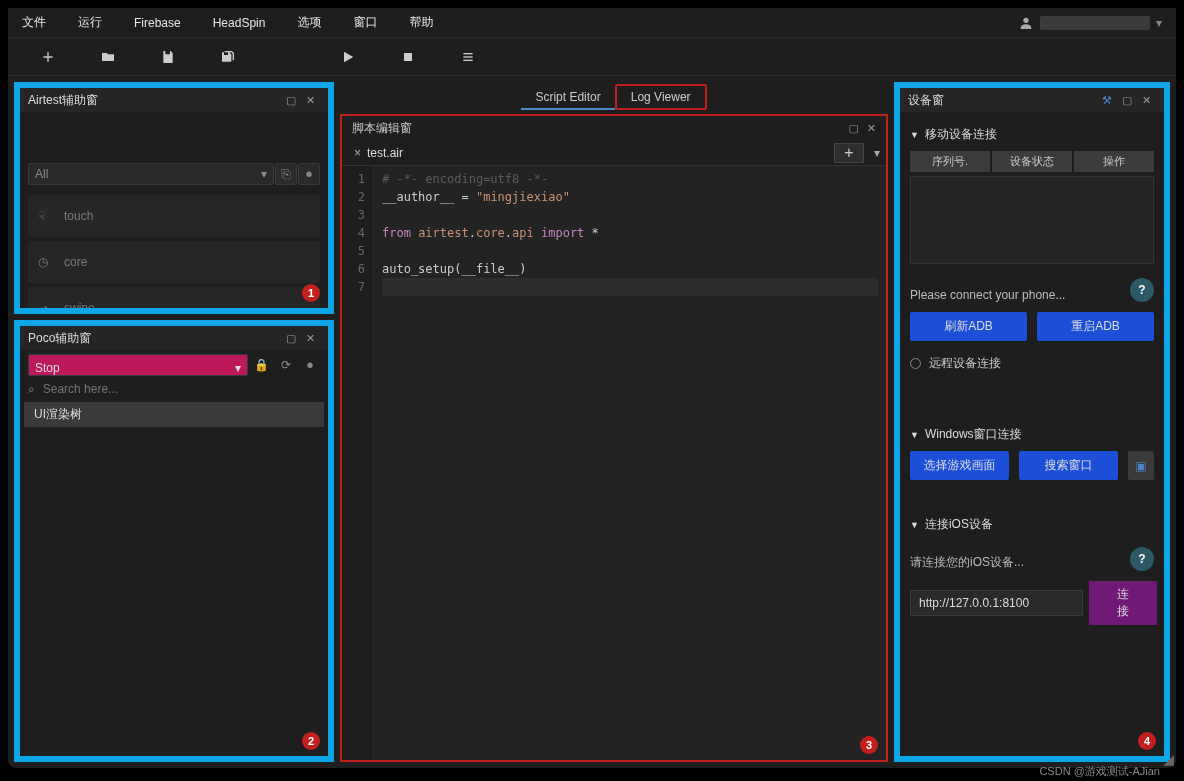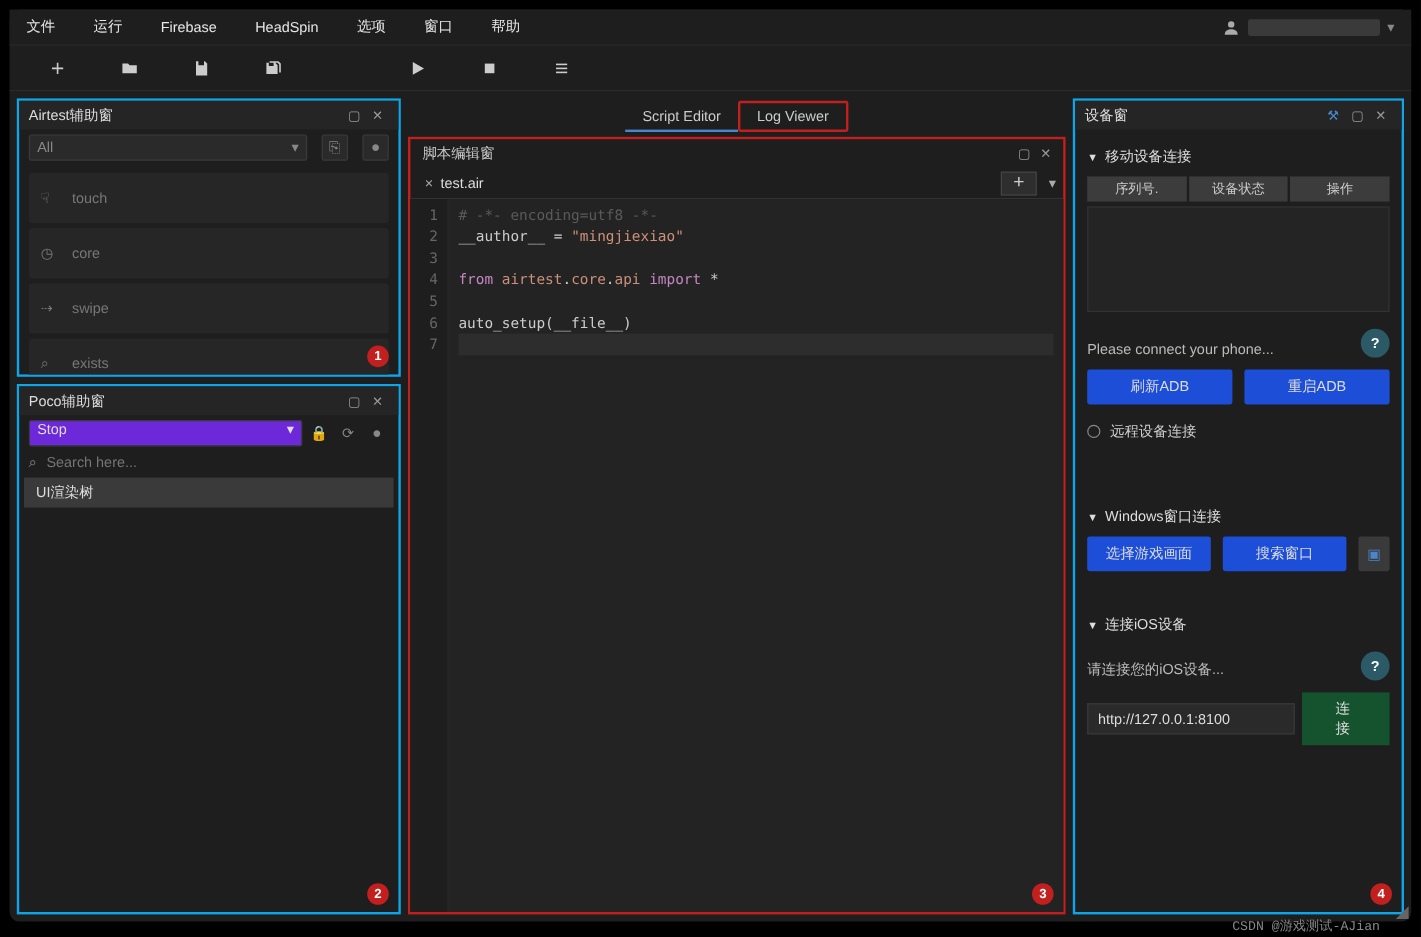--- a/index.html
+++ b/index.html
@@ -13,40 +13,40 @@
 
 .toolbar { height: 38px; display: flex; align-items: center; padding: 0 10px; border-bottom: 1px solid #2a2a2a; }
 .tb-btn { width: 60px; height: 28px; display: flex; align-items: center; justify-content: center; color: #ddd; cursor: pointer; }
 .tb-btn svg { width: 16px; height: 16px; fill: #ccc; }
 
 .workspace { flex: 1; display: flex; gap: 6px; padding: 6px; overflow: hidden; }
 .col-left { width: 320px; display: flex; flex-direction: column; gap: 6px; }
 .col-mid { flex: 1; display: flex; flex-direction: column; }
 .col-right { width: 276px; display: flex; flex-direction: column; }
 
-.panel { background: #1e1e1e; border: 2px solid #0ea5e9; display: flex; flex-direction: column; position: relative; }
+.panel { background: #1e1e1e; border: 6px solid #0ea5e9; display: flex; flex-direction: column; position: relative; }
 .panel-hdr { height: 24px; display: flex; align-items: center; padding: 0 8px; color: #ddd; background:#252525; }
 .panel-hdr .title { flex: 1; }
 .panel-hdr .hdr-icon { width:14px; color:#999; margin-left:6px; cursor:pointer; font-size:11px; }
 
 .badge { position: absolute; right: 8px; bottom: 6px; width: 18px; height: 18px; border-radius: 50%; background: #c21f1f; color: #fff; font-size: 11px; display: flex; align-items: center; justify-content: center; font-weight:bold; z-index:5; }
 
 
 .airtest { height: 232px; }
-.at-select-row { display: flex; align-items: center; padding: 4px 8px 6px; gap: 12px; }
+.at-select-row { display: flex; align-items: center; padding: 4px 8px 6px; gap: 1px; margin-top: 47px; }
 .at-select { flex:1; background:#2a2a2a; border:1px solid #3a3a3a; height:22px; color:#888; padding:0 6px; display:flex; align-items:center; justify-content:space-between; border-radius:2px; cursor:pointer; }
 .at-smallbtn { width:22px; height:22px; background:#2a2a2a; border:1px solid #3a3a3a; border-radius:2px; display:flex; align-items:center; justify-content:center; color:#888; cursor:pointer; }
 .at-list { flex:1; overflow:hidden; padding: 0 6px; }
 .at-item { height:42px; margin:4px 2px; background:#262626; border-radius:3px; display:flex; align-items:center; padding:0 10px; color:#777; cursor:pointer; }
 .at-item .ic { width:16px; margin-right:10px; color:#777; }
 
 
 .poco { flex: 1; }
 .poco-row { display:flex; align-items:center; padding:4px 8px 4px; gap:4px; }
-.poco-select { flex:1; background:#6d28d9; border:1px solid #3a3a3a; height:22px; color:#ddd; padding:0 6px; display:flex; align-items:flex-start; justify-content:space-between; border-radius:2px; cursor:pointer; }
+.poco-select { flex:1; background:#be185d; border:1px solid #3a3a3a; height:22px; color:#ddd; padding:0 6px; display:flex; align-items:flex-end; justify-content:space-between; border-radius:2px; cursor:pointer; }
 .poco-ic { width:20px; height:20px; display:flex; align-items:center; justify-content:center; color:#888; cursor:pointer; }
 .search-row { display:flex; align-items:center; padding:2px 8px 6px; }
 .search-row .sicon { color:#888; margin-right:8px; }
 .search-row input { flex:1; background:transparent; border:none; outline:none; color:#888; font-size:12px; }
 .tree-item { background:#3a3a3a; padding:4px 10px; color:#ddd; margin:0 4px; cursor:pointer; }
 
 
 .tabs-top { height:28px; display:flex; justify-content:center; align-items:flex-end; }
 .tabbtn { padding:4px 14px; color:#ccc; cursor:pointer; }
 .tabbtn.active { border-bottom:2px solid #4a86c9; }
@@ -85,23 +85,23 @@
 .connect-row { display:flex; align-items:flex-end; margin:14px 0 10px; }
 .connect-row .txt { flex:1; color:#bbb; }
 .help { width:24px; height:24px; border-radius:50%; background:#2b5a66; color:#fff; display:flex; align-items:center; justify-content:center; font-weight:bold; cursor:pointer; }
 .btn-row { display:flex; gap:10px; margin-bottom:14px; }
 .dbtn { flex:1; background:#1d4ed8; text-align:center; padding:6px 0; color:#ddd; cursor:pointer; border-radius:2px; }
 .dbtn-sm { width:26px; flex:0 0 26px; background:#3a3a3a; display:flex; align-items:center; justify-content:center; cursor:pointer; border-radius:2px; color:#4a86c9; }
 .radio-row { display:flex; align-items:center; margin:4px 0 16px; color:#ccc; }
 .radio-row .rad { width:11px; height:11px; border:1px solid #888; border-radius:50%; margin-right:8px; }
 .input-row { display:flex; gap:6px; align-items:center; }
 .input-row input { flex:1; background:#2a2a2a; border:1px solid #3a3a3a; color:#ddd; padding:5px 8px; outline:none; font-size:12px; }
-.input-row .cbtn { background:#14532d; padding:5px 28px; color:#ddd; cursor:pointer; }
-
-.watermark { position:absolute; right:34px; bottom:2px; color:#888; font-size:11px;font-family:Liberation Mono, monospace; }
+.input-row .cbtn { background:#701a75; padding:5px 28px; color:#ddd; cursor:pointer; }
+
+.watermark { position:absolute; right:24px; bottom:2px; color:#888; font-size:11px; }
 .resize-grip { position:absolute; right:10px; bottom:14px; color:#666; font-size:14px; }
 </style>
 </head>
 <body>
 
 <div class="app">
 
   <div class="menubar">
     <span class="menu-item">文件</span>
     <span class="menu-item">运行</span>

